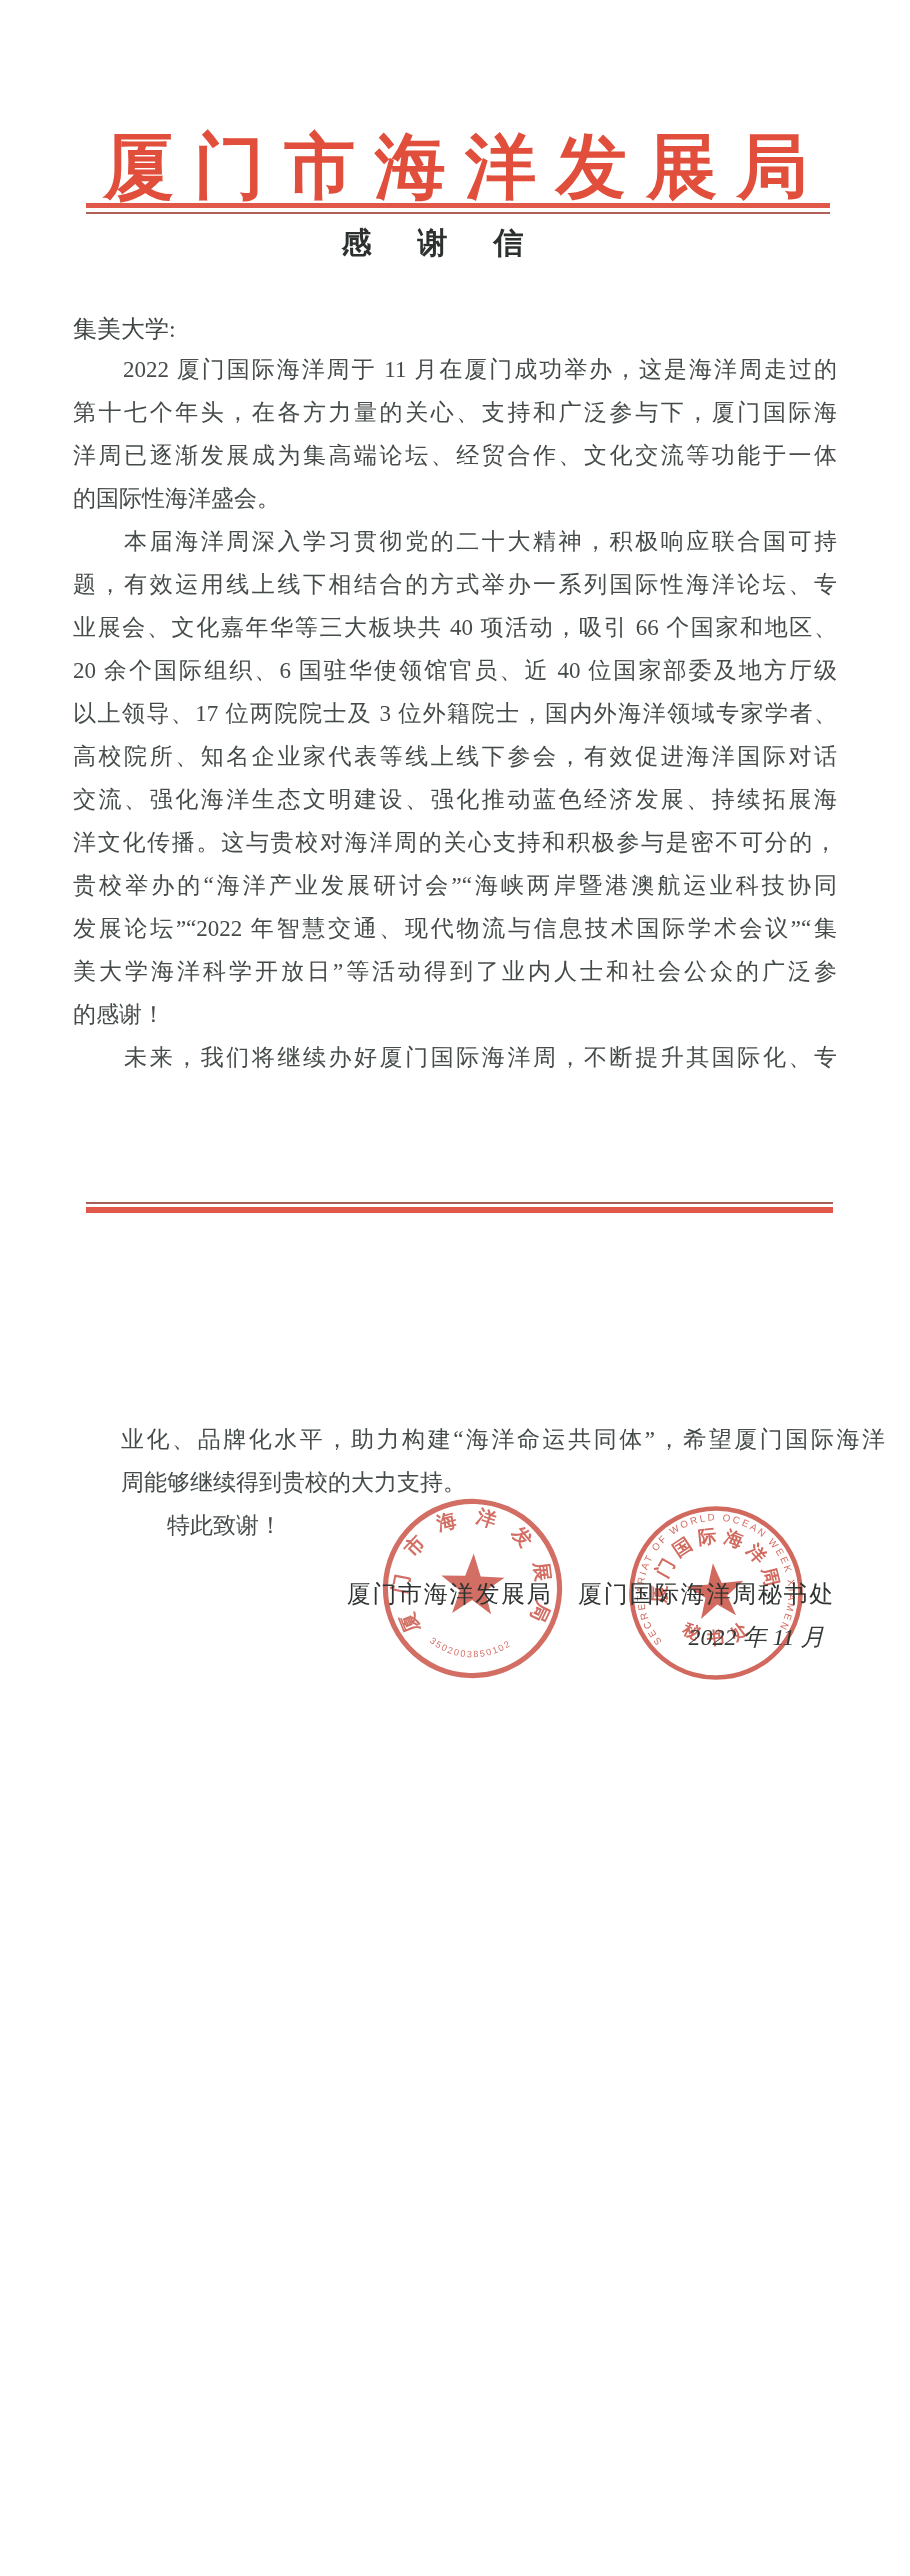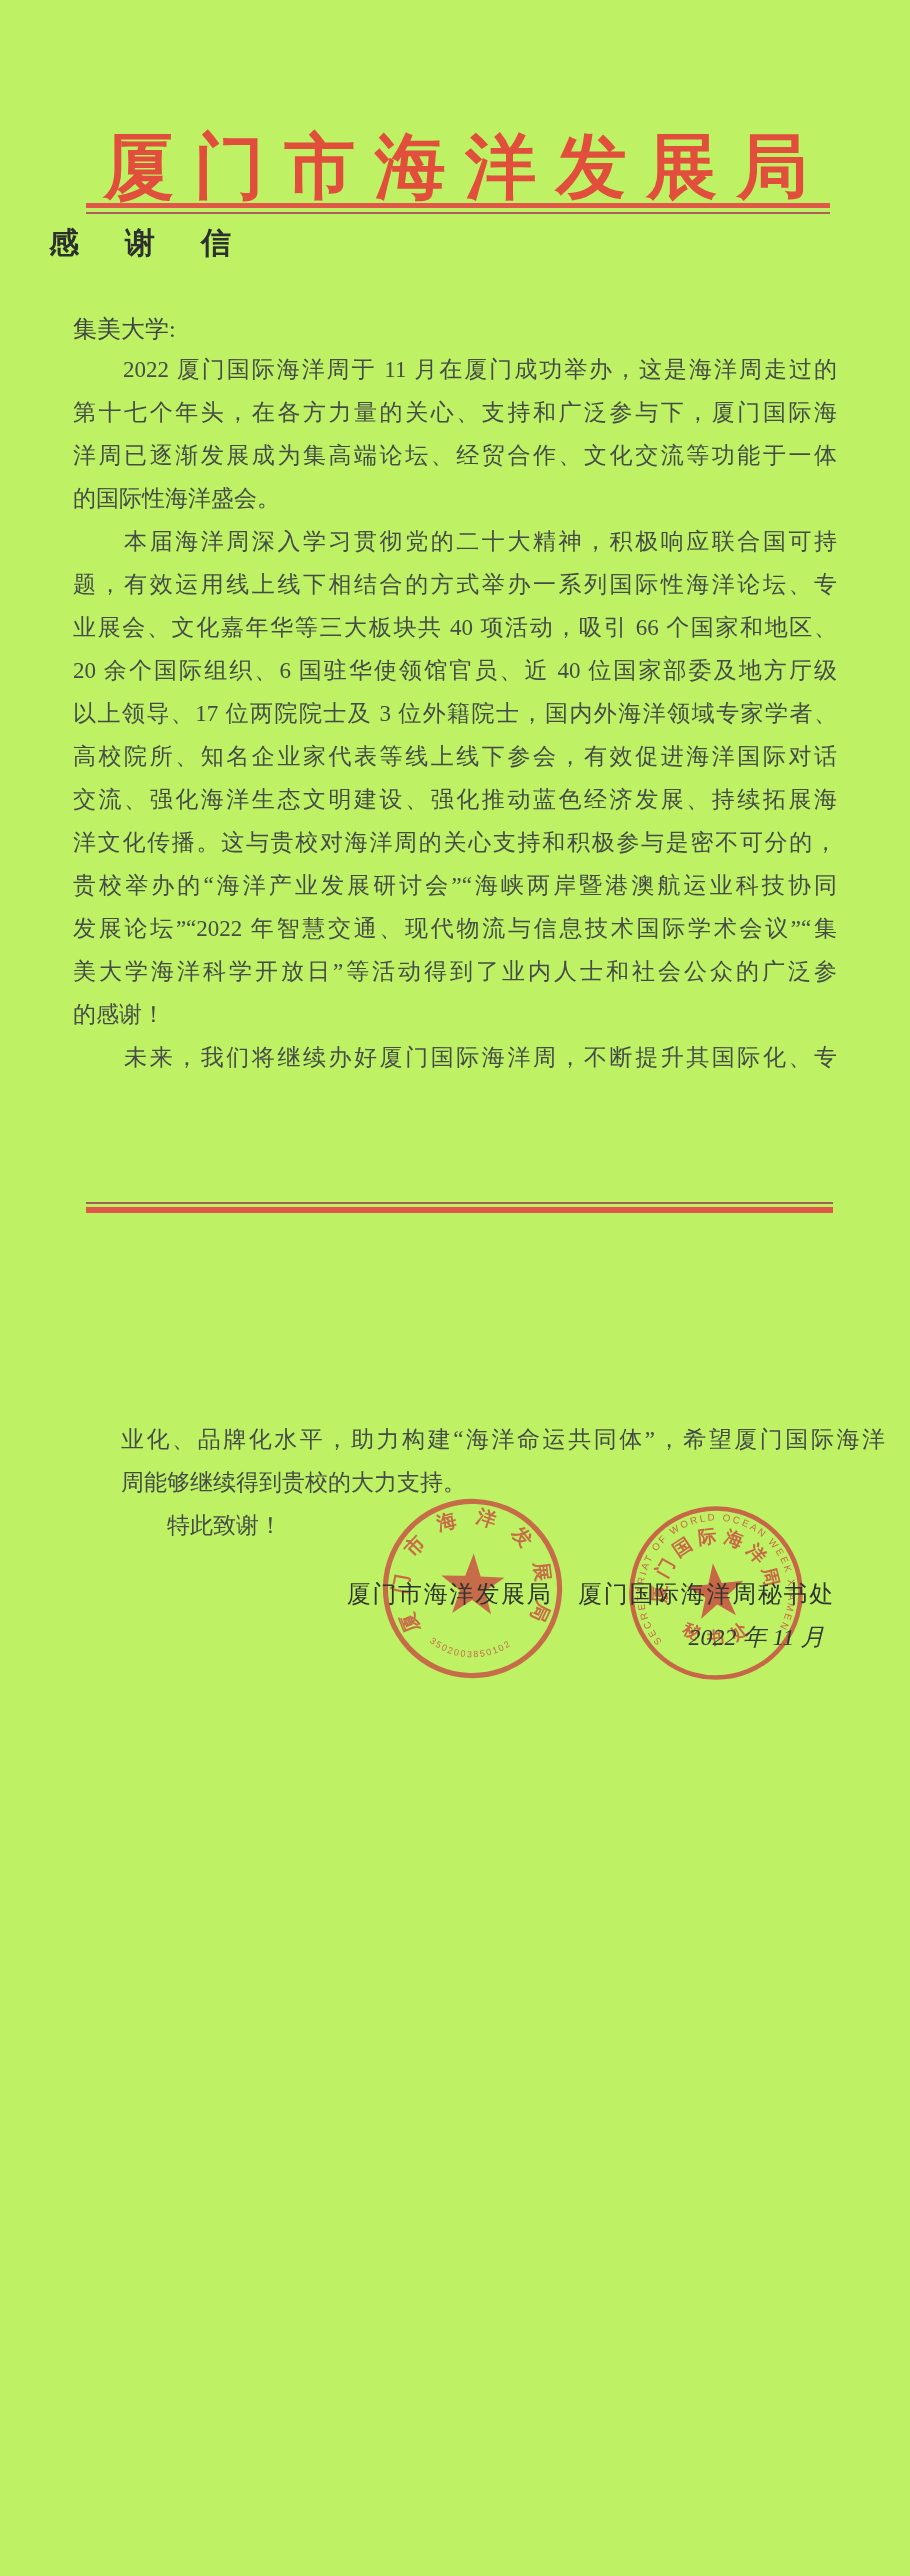--- a/index.html
+++ b/index.html
@@ -1,41 +1,41 @@
 <!DOCTYPE html>
 <html style="font-size:9.2px"><head>
 <meta charset="utf-8">
 <style>
   html,body{margin:0;padding:0;background:#e8e8e8;}
   .page{
     position:relative;
     width:911px;height:2576px;
     margin:0 auto;
-    background:#bef264;
+    background:#ffffff;
     overflow:hidden;
     font-family:"Liberation Serif","DejaVu Serif",serif;
   }
   .letterhead{
     position:absolute;left:0;right:0;top:120px;
     text-align:center;
     font-size:71px;font-weight:bold;
     letter-spacing:19.5px;padding-left:19.5px;
     color:#e14e3b;
     white-space:nowrap;
   }
   .rule{position:absolute;}
   .rule-header-thick{left:86px;top:203px;width:744px;height:5.2px;background:#e25848;}
   .rule-header-thin {left:86px;top:212px;width:744px;height:1.7px;background:#b06058;}
   .rule-footer-thin {left:86px;top:1202px;width:747px;height:1.7px;background:#a75d58;}
   .rule-footer-thick{left:86px;top:1207px;width:747px;height:5.7px;background:#e25848;}
   .doc-title{
     position:absolute;left:0;right:0;top:223px;
-    text-align:left;
+    text-align:center;
     font-size:30px;font-weight:bold;
-    letter-spacing:46px;padding-left:49px;
+    letter-spacing:46px;
     color:#2c302e;
     white-space:nowrap;
   }
   .salutation{
     position:absolute;left:73px;top:313px;
     font-size:24px;color:#3f4643;
   }
   .body-block{
     position:absolute;left:73px;width:764px;
     font-size:23px;line-height:43px;color:#454c48;

